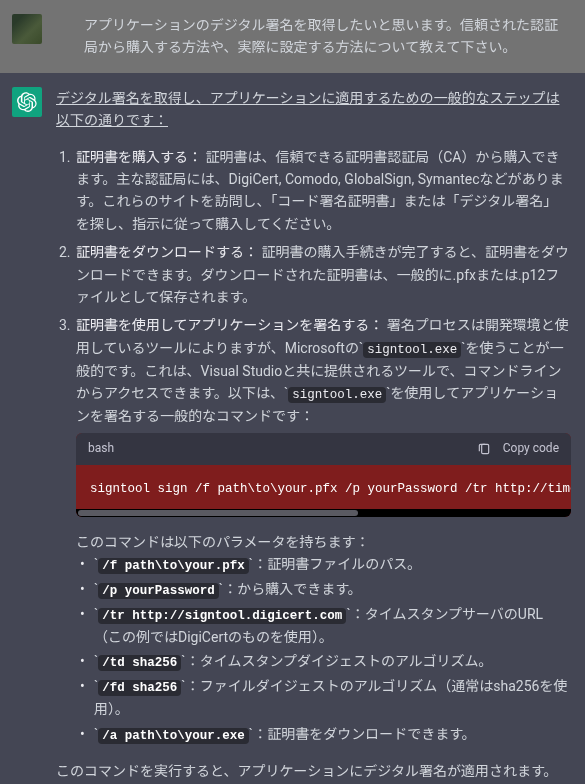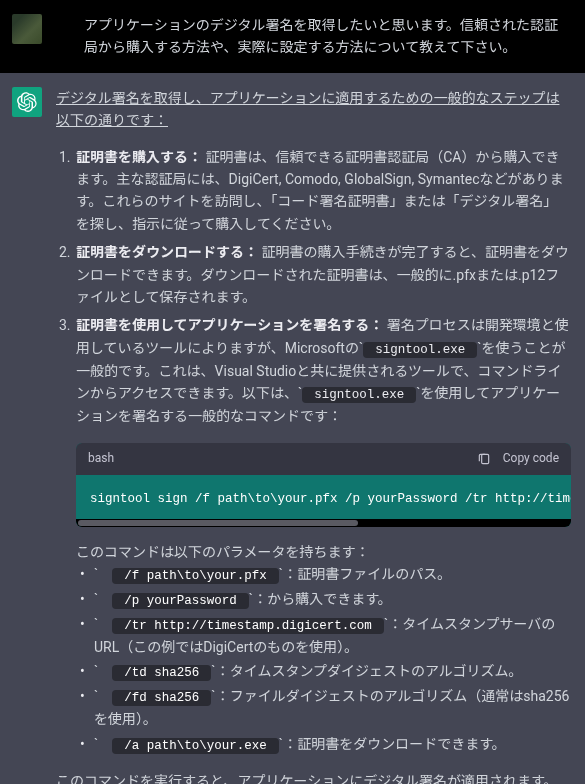--- a/index.html
+++ b/index.html
@@ -11,21 +11,21 @@
     line-height: 1.6;
     width: 585px;
     height: 784px;
     overflow: hidden;
   }
   .msg {
     display: flex;
     padding: 14px 14px 14px 12px;
     gap: 14px;
   }
-  .msg.user { background: #000000; gap: 42px; }
+  .msg.user { background: #737373; gap: 42px; }
   .msg.assistant { background: #444654; }
   .avatar {
     width: 30px;
     height: 30px;
     flex-shrink: 0;
     border-radius: 2px;
     display: flex;
     align-items: center;
     justify-content: center;
   }
@@ -44,56 +44,55 @@
   .content p { margin-bottom: 14px; }
   ol {
     margin-left: 18px;
     margin-bottom: 14px;
   }
   ol li {
     margin-bottom: 6px;
     padding-left: 2px;
   }
   ol li .lead {
-    font-weight: 700;
+    font-weight: 400;
     color: #ececf1;
   }
   ul {
     list-style: none;
     margin-left: 4px;
     margin-bottom: 14px;
   }
   ul li {
     position: relative;
     padding-left: 14px;
     margin-bottom: 2px;
   }
   ul li::before {
     content: "•";
     position: absolute;
     left: 0;
     color: #ececf1;
   }
   code.inline {
     background: #2a2b33;
-    padding: 1px 12px;
+    padding: 1px 4px;
     border-radius: 4px;
     font-family: "SFMono-Regular", Consolas, "Liberation Mono", Menlo, monospace;
     font-size: 12.5px;
     color: #ececf1;
   }
   code.inline.param {
-    font-weight: 400;
+    font-weight: 700;
     color: #fff;
-    margin-left: 14px;
   }
   .codeblock {
-    background: #0f766e;
+    background: #7f1d1d;
     border-radius: 6px;
-    margin: 16px 0 14px 0;
+    margin: 6px 0 14px 0;
     overflow: hidden;
   }
   .code-header {
     display: flex;
     justify-content: space-between;
     align-items: center;
     background: #343541;
     padding: 6px 12px;
     font-size: 12px;
     color: #c5c5d2;
@@ -180,21 +179,21 @@
           </div>
           <div class="scrollbar-track">
             <div class="scrollbar-thumb"></div>
           </div>
         </div>
 
         <span>このコマンドは以下のパラメータを持ちます：</span>
         <ul>
           <li>`<code class="inline param">/f path\to\your.pfx</code><span>`：証明書ファイルのパス。</span></li>
           <li>`<code class="inline param">/p yourPassword</code><span>`：から購入できます。</span></li>
-          <li>`<code class="inline param">/tr http://timestamp.digicert.com</code><span>`：タイムスタンプサーバのURL（この例ではDigiCertのものを使用）。</span></li>
+          <li>`<code class="inline param">/tr http://signtool.digicert.com</code><span>`：タイムスタンプサーバのURL（この例ではDigiCertのものを使用）。</span></li>
           <li>`<code class="inline param">/td sha256</code><span>`：タイムスタンプダイジェストのアルゴリズム。</span></li>
           <li>`<code class="inline param">/fd sha256</code><span>`：ファイルダイジェストのアルゴリズム（通常はsha256を使用）。</span></li>
           <li>`<code class="inline param">/a path\to\your.exe</code><span>`：証明書をダウンロードできます。</span></li>
         </ul>
       </li>
     </ol>
 
     <p>このコマンドを実行すると、アプリケーションにデジタル署名が適用されます。これにより、Windowsはそのソフトウェアが信頼できる開発者から来ていることを認識します。署名されたアプリケーションをユーザーに配布すると、スマートスクリ</p>
   </div>
 </div>

